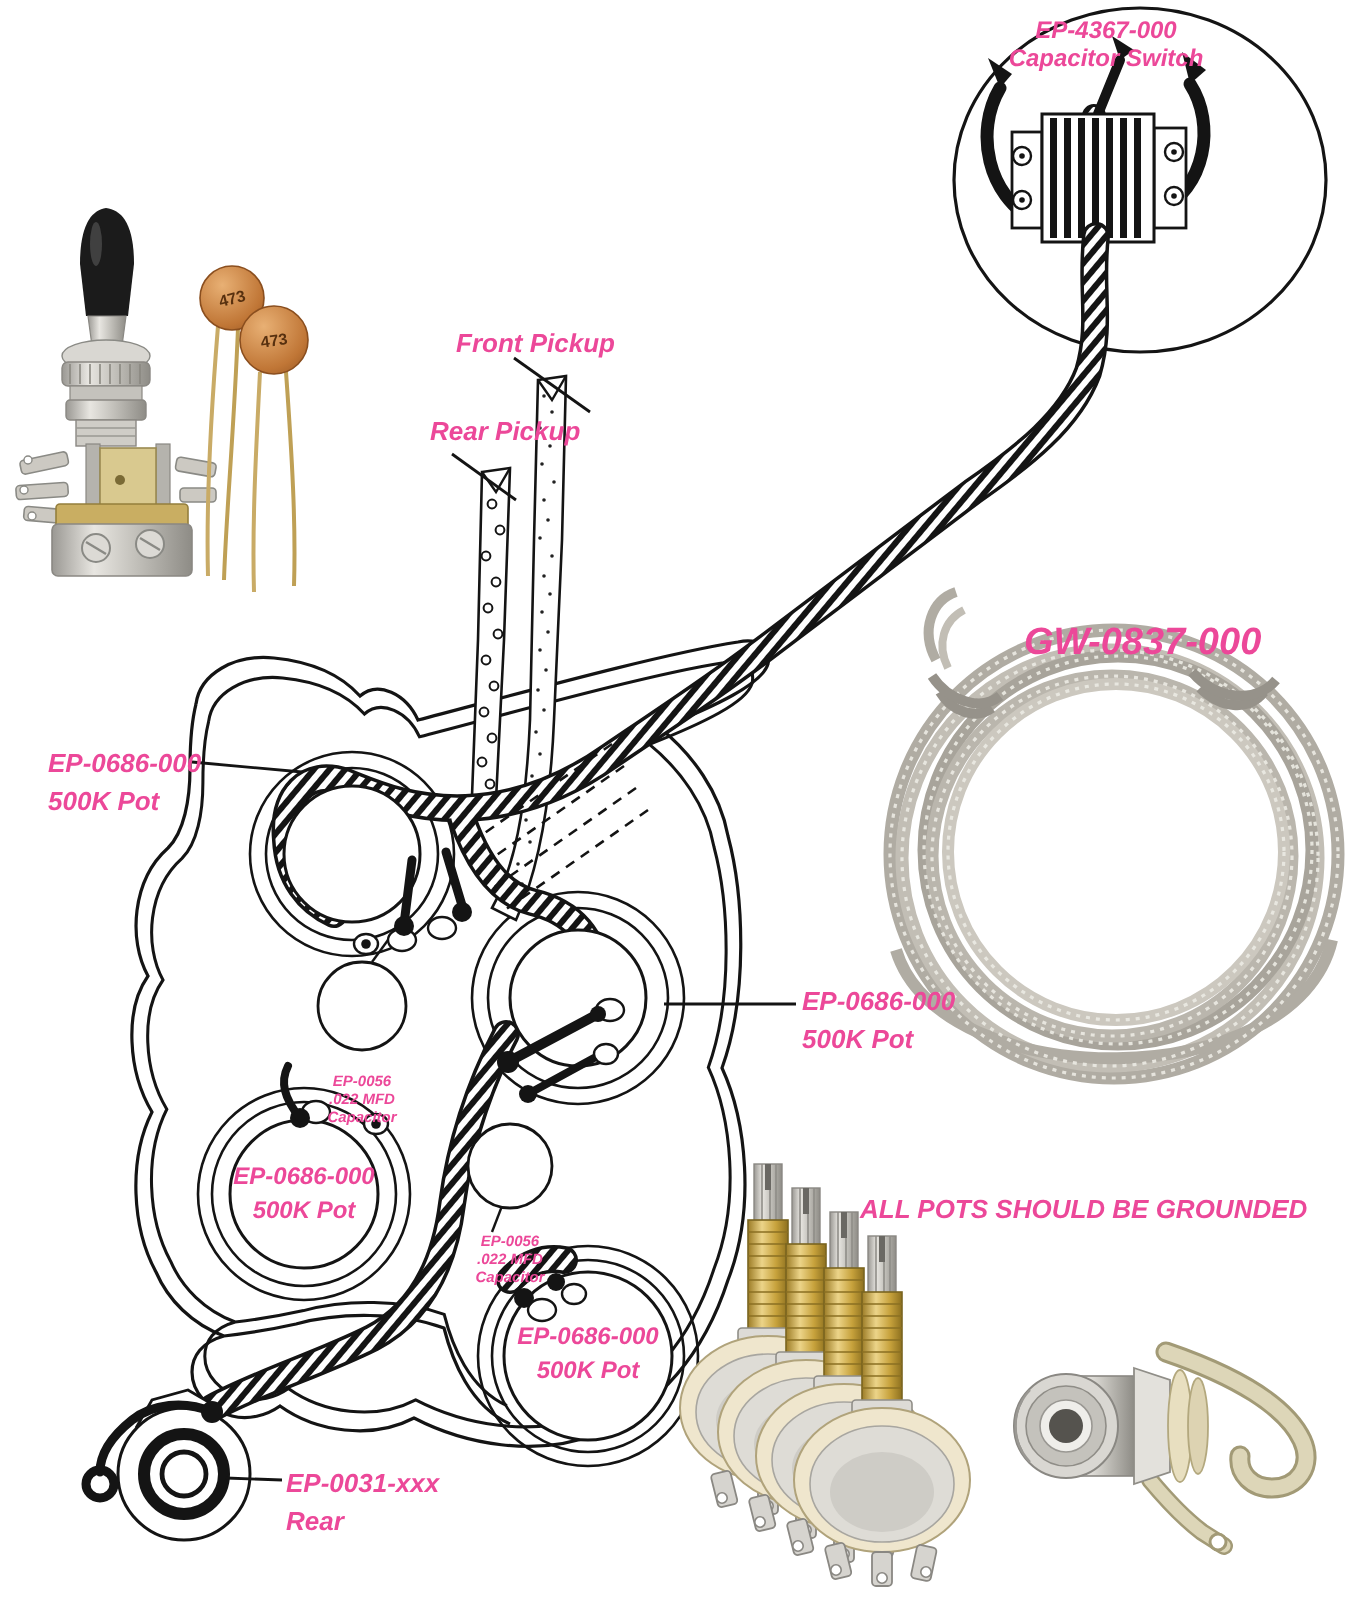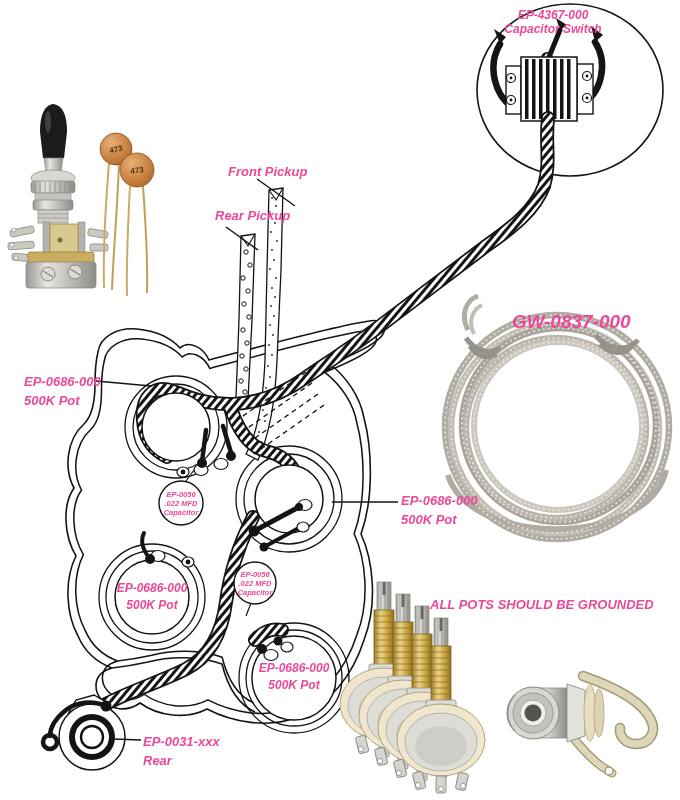--- a/index.html
+++ b/index.html
@@ -1,21 +1,21 @@
 <!DOCTYPE html>
 <html><head>
 <meta charset="utf-8">
 <style>
   html,body{margin:0;padding:0;background:#fff;}
   #stage{position:relative;width:680px;height:800px;background:#fff;overflow:hidden;
          font-family:"Liberation Sans",sans-serif;}
   #art{position:absolute;left:0;top:0;}
   .lbl{position:absolute;font:italic bold 13px "Liberation Sans",sans-serif;color:#ec4899;
        white-space:nowrap;line-height:19px;}
-  .lbl.small{font-size:7.5px;line-height:9px;text-align:center;}
+  .lbl.small{font-size:7.5px;line-height:9px;text-align:center;margin-top:46px;}
   .lbl.potlbl{font-size:12px;line-height:17px;text-align:center;}
   .lbl.ctr{text-align:center;}
   .lbl div{white-space:nowrap;}
 </style>
 </head>
 <body>
 
 <div id="stage">
 
 <svg id="art" width="680" height="800" viewBox="0 0 680 800">

